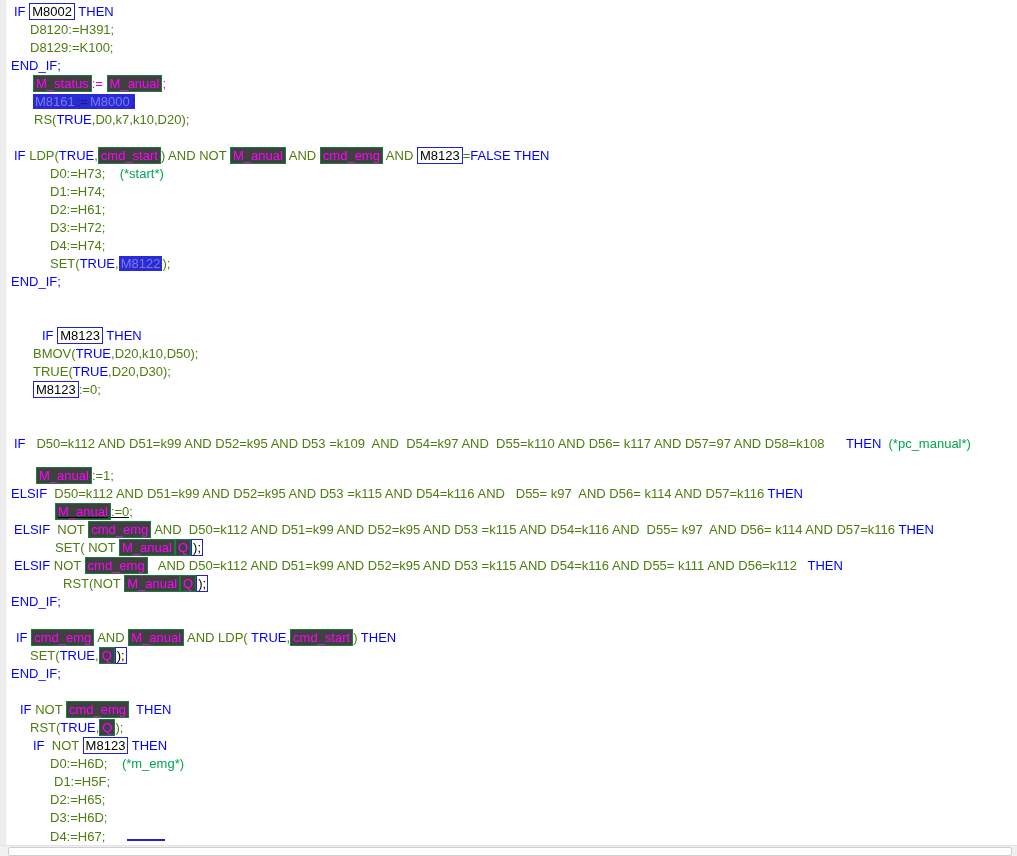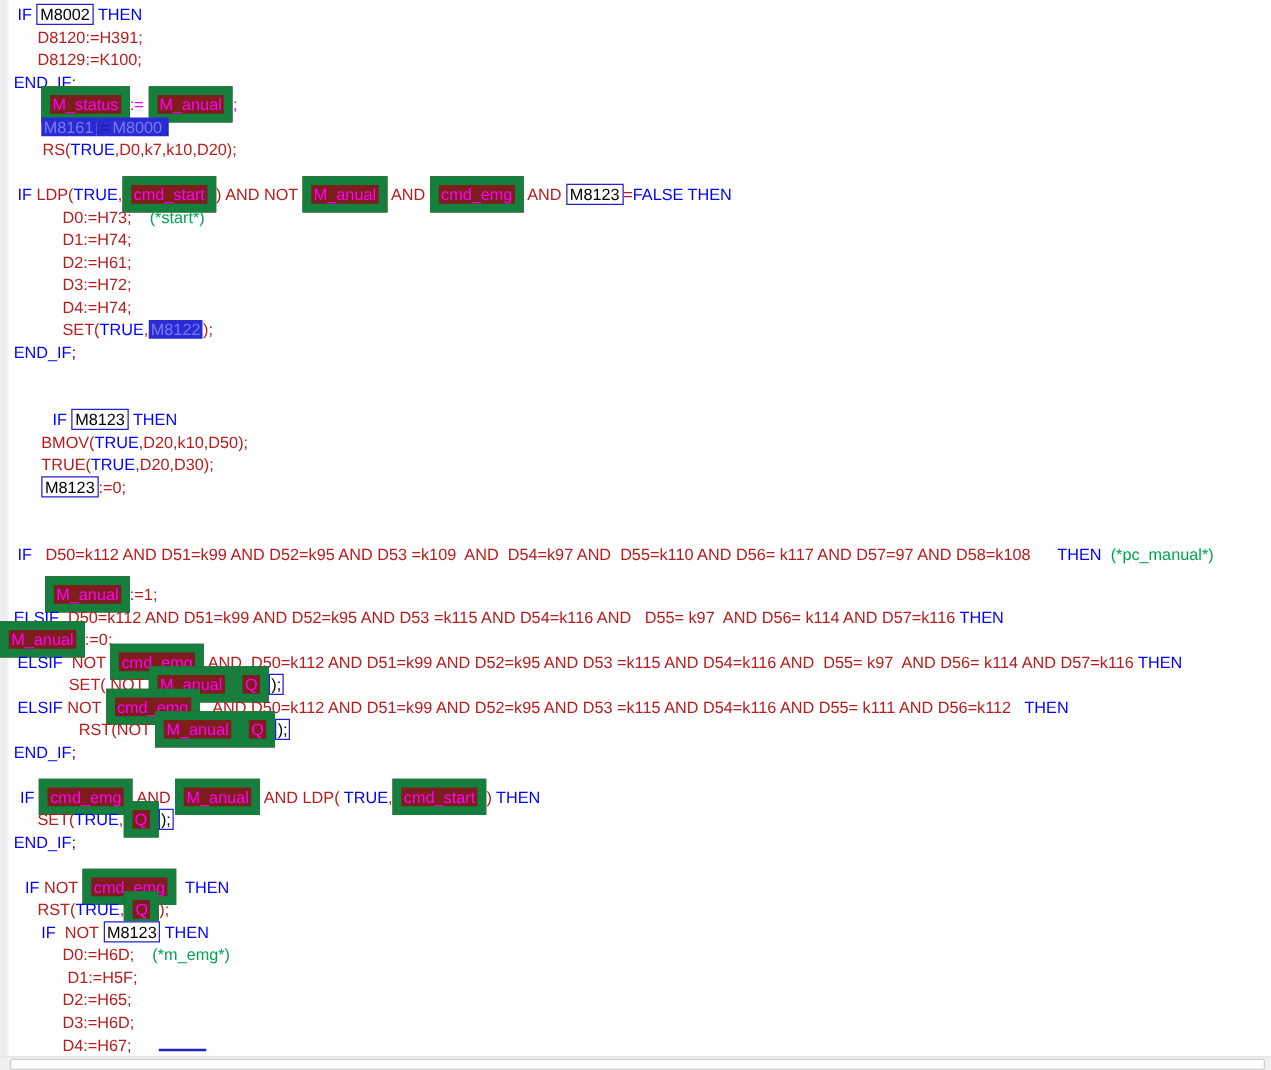--- a/index.html
+++ b/index.html
@@ -1,24 +1,24 @@
 <!DOCTYPE html>
 <html><head>
 <meta charset="utf-8">
 <style>
   html,body{margin:0;padding:0;width:1017px;height:856px;overflow:hidden;background:#ffffff;}
   body{font-family:"Liberation Sans","DejaVu Sans",sans-serif;font-size:13px;}
   #left-margin{position:absolute;left:0;top:0;width:6px;height:856px;background:#ededed;border-right:1px solid #f8f8f8;}
   #editor{position:absolute;left:0;top:0;width:1017px;height:846px;padding-top:3px;box-sizing:border-box;overflow:hidden;cursor:text;}
   .line{height:18px;line-height:18px;white-space:pre;}
-  .sg-t{color:#b91c1c;}
+  .sg-t{color:#4d7c0f;}
   .sg-k{color:#0000ff;}
   .sg-c{color:#00a550;}
   .sg-m{color:#ee00ee;}
-  .sg-v{color:#ff00ff;border:7px solid #15803d;padding:0 2px;background:#7f1d1d;}
+  .sg-v{color:#ff00ff;border:1px solid #15803d;padding:0 2px;background:#404040;}
   .sg-d{color:#000000;border:1px solid #2222cc;padding:0 2px;background:#ffffff;}
   .sg-s{background:#2b2bd6;color:#7a7aee;padding:0 2px;}
   .sg-s2{background:#2b2bd6;color:#1a1a80;}
   .sg-b{color:#000000;border:1px solid #2222cc;padding:0 1px;}
   .sg-u{display:inline-block;width:38px;height:12px;border-bottom:2px solid #2222cc;}
   #hscroll{position:absolute;left:0;bottom:0;width:1017px;height:10px;background:#f0f0f0;border-top:1px solid #e4e4e4;}
   #hscroll-thumb{position:absolute;left:8px;right:5px;top:1px;height:7px;background:#ffffff;border:1px solid #cfcfcf;border-radius:2px;}
 </style>
 </head>
 <body>
@@ -46,21 +46,21 @@
     <div class="line" style="padding-left: 0px;"></div>
     <div class="line" style="padding-left: 14px; margin-left: 28px;"><span class="sg-k">IF </span><span class="sg-d">M8123</span><span class="sg-t"> </span><span class="sg-k">THEN</span></div>
     <div class="line" style="padding-left: 33px;"><span class="sg-t">BMOV(</span><span class="sg-k">TRUE</span><span class="sg-t">,D20,k10,D50);</span></div>
     <div class="line" style="padding-left: 33px;"><span class="sg-t">TRUE(</span><span class="sg-k">TRUE</span><span class="sg-t">,D20,D30);</span></div>
     <div class="line" style="padding-left: 33px;"><span class="sg-d">M8123</span><span class="sg-t">:=0;</span></div>
     <div class="line" style="padding-left: 0px;"></div>
     <div class="line" style="padding-left: 0px;"></div>
     <div class="line" style="padding-left: 14px;"><span class="sg-k">IF</span><span class="sg-t">   D50=k112 AND D51=k99 AND D52=k95 AND D53 =k109  AND  D54=k97 AND  D55=k110 AND D56= k117 AND D57=97 AND D58=k108      </span><span class="sg-k">THEN</span><span class="sg-t">  </span><span class="sg-c">(*pc_manual*)</span></div>
     <div class="line" style="padding-left: 36px; margin-top: 14px;"><span class="sg-v">M_anual</span><span class="sg-t">:=1;</span></div>
     <div class="line" style="padding-left: 11px;"><span class="sg-k">ELSIF</span><span class="sg-t">  D50=k112 AND D51=k99 AND D52=k95 AND D53 =k115 AND D54=k116 AND   D55= k97  AND D56= k114 AND D57=k116 </span><span class="sg-k">THEN</span></div>
-    <div class="line" style=""><span class="sg-v">M_anual</span><span class="sg-t">:=0;</span></div>
+    <div class="line" style="padding-left: 55px; text-decoration: underline;"><span class="sg-v">M_anual</span><span class="sg-t">:=0;</span></div>
     <div class="line" style="padding-left: 14px;"><span class="sg-k">ELSIF</span><span class="sg-t">  NOT </span><span class="sg-v">cmd_emg</span><span class="sg-t"> AND  D50=k112 AND D51=k99 AND D52=k95 AND D53 =k115 AND D54=k116 AND  D55= k97  AND D56= k114 AND D57=k116 </span><span class="sg-k">THEN</span></div>
     <div class="line" style="padding-left: 55px;"><span class="sg-t">SET( NOT </span><span class="sg-v">M_anual</span><span class="sg-v">Q</span><span class="sg-b">);</span></div>
     <div class="line" style="padding-left: 14px;"><span class="sg-k">ELSIF</span><span class="sg-t"> NOT </span><span class="sg-v">cmd_emg</span><span class="sg-t">   AND D50=k112 AND D51=k99 AND D52=k95 AND D53 =k115 AND D54=k116 AND D55= k111 AND D56=k112   </span><span class="sg-k">THEN</span></div>
     <div class="line" style="padding-left: 63px;"><span class="sg-t">RST(NOT </span><span class="sg-v">M_anual</span><span class="sg-v">Q</span><span class="sg-b">);</span></div>
     <div class="line" style="padding-left: 11px;"><span class="sg-k">END_IF;</span></div>
     <div class="line" style="padding-left: 0px;"></div>
     <div class="line" style="padding-left: 16px;"><span class="sg-k">IF </span><span class="sg-v">cmd_emg</span><span class="sg-t"> AND </span><span class="sg-v">M_anual</span><span class="sg-t"> AND LDP( </span><span class="sg-k">TRUE</span><span class="sg-t">,</span><span class="sg-v">cmd_start</span><span class="sg-t">) </span><span class="sg-k">THEN</span></div>
     <div class="line" style="padding-left: 30px;"><span class="sg-t">SET(</span><span class="sg-k">TRUE</span><span class="sg-t">,</span><span class="sg-v">Q</span><span class="sg-b">);</span></div>
     <div class="line" style="padding-left: 11px;"><span class="sg-k">END_IF;</span></div>
     <div class="line" style="padding-left: 0px;"></div>

